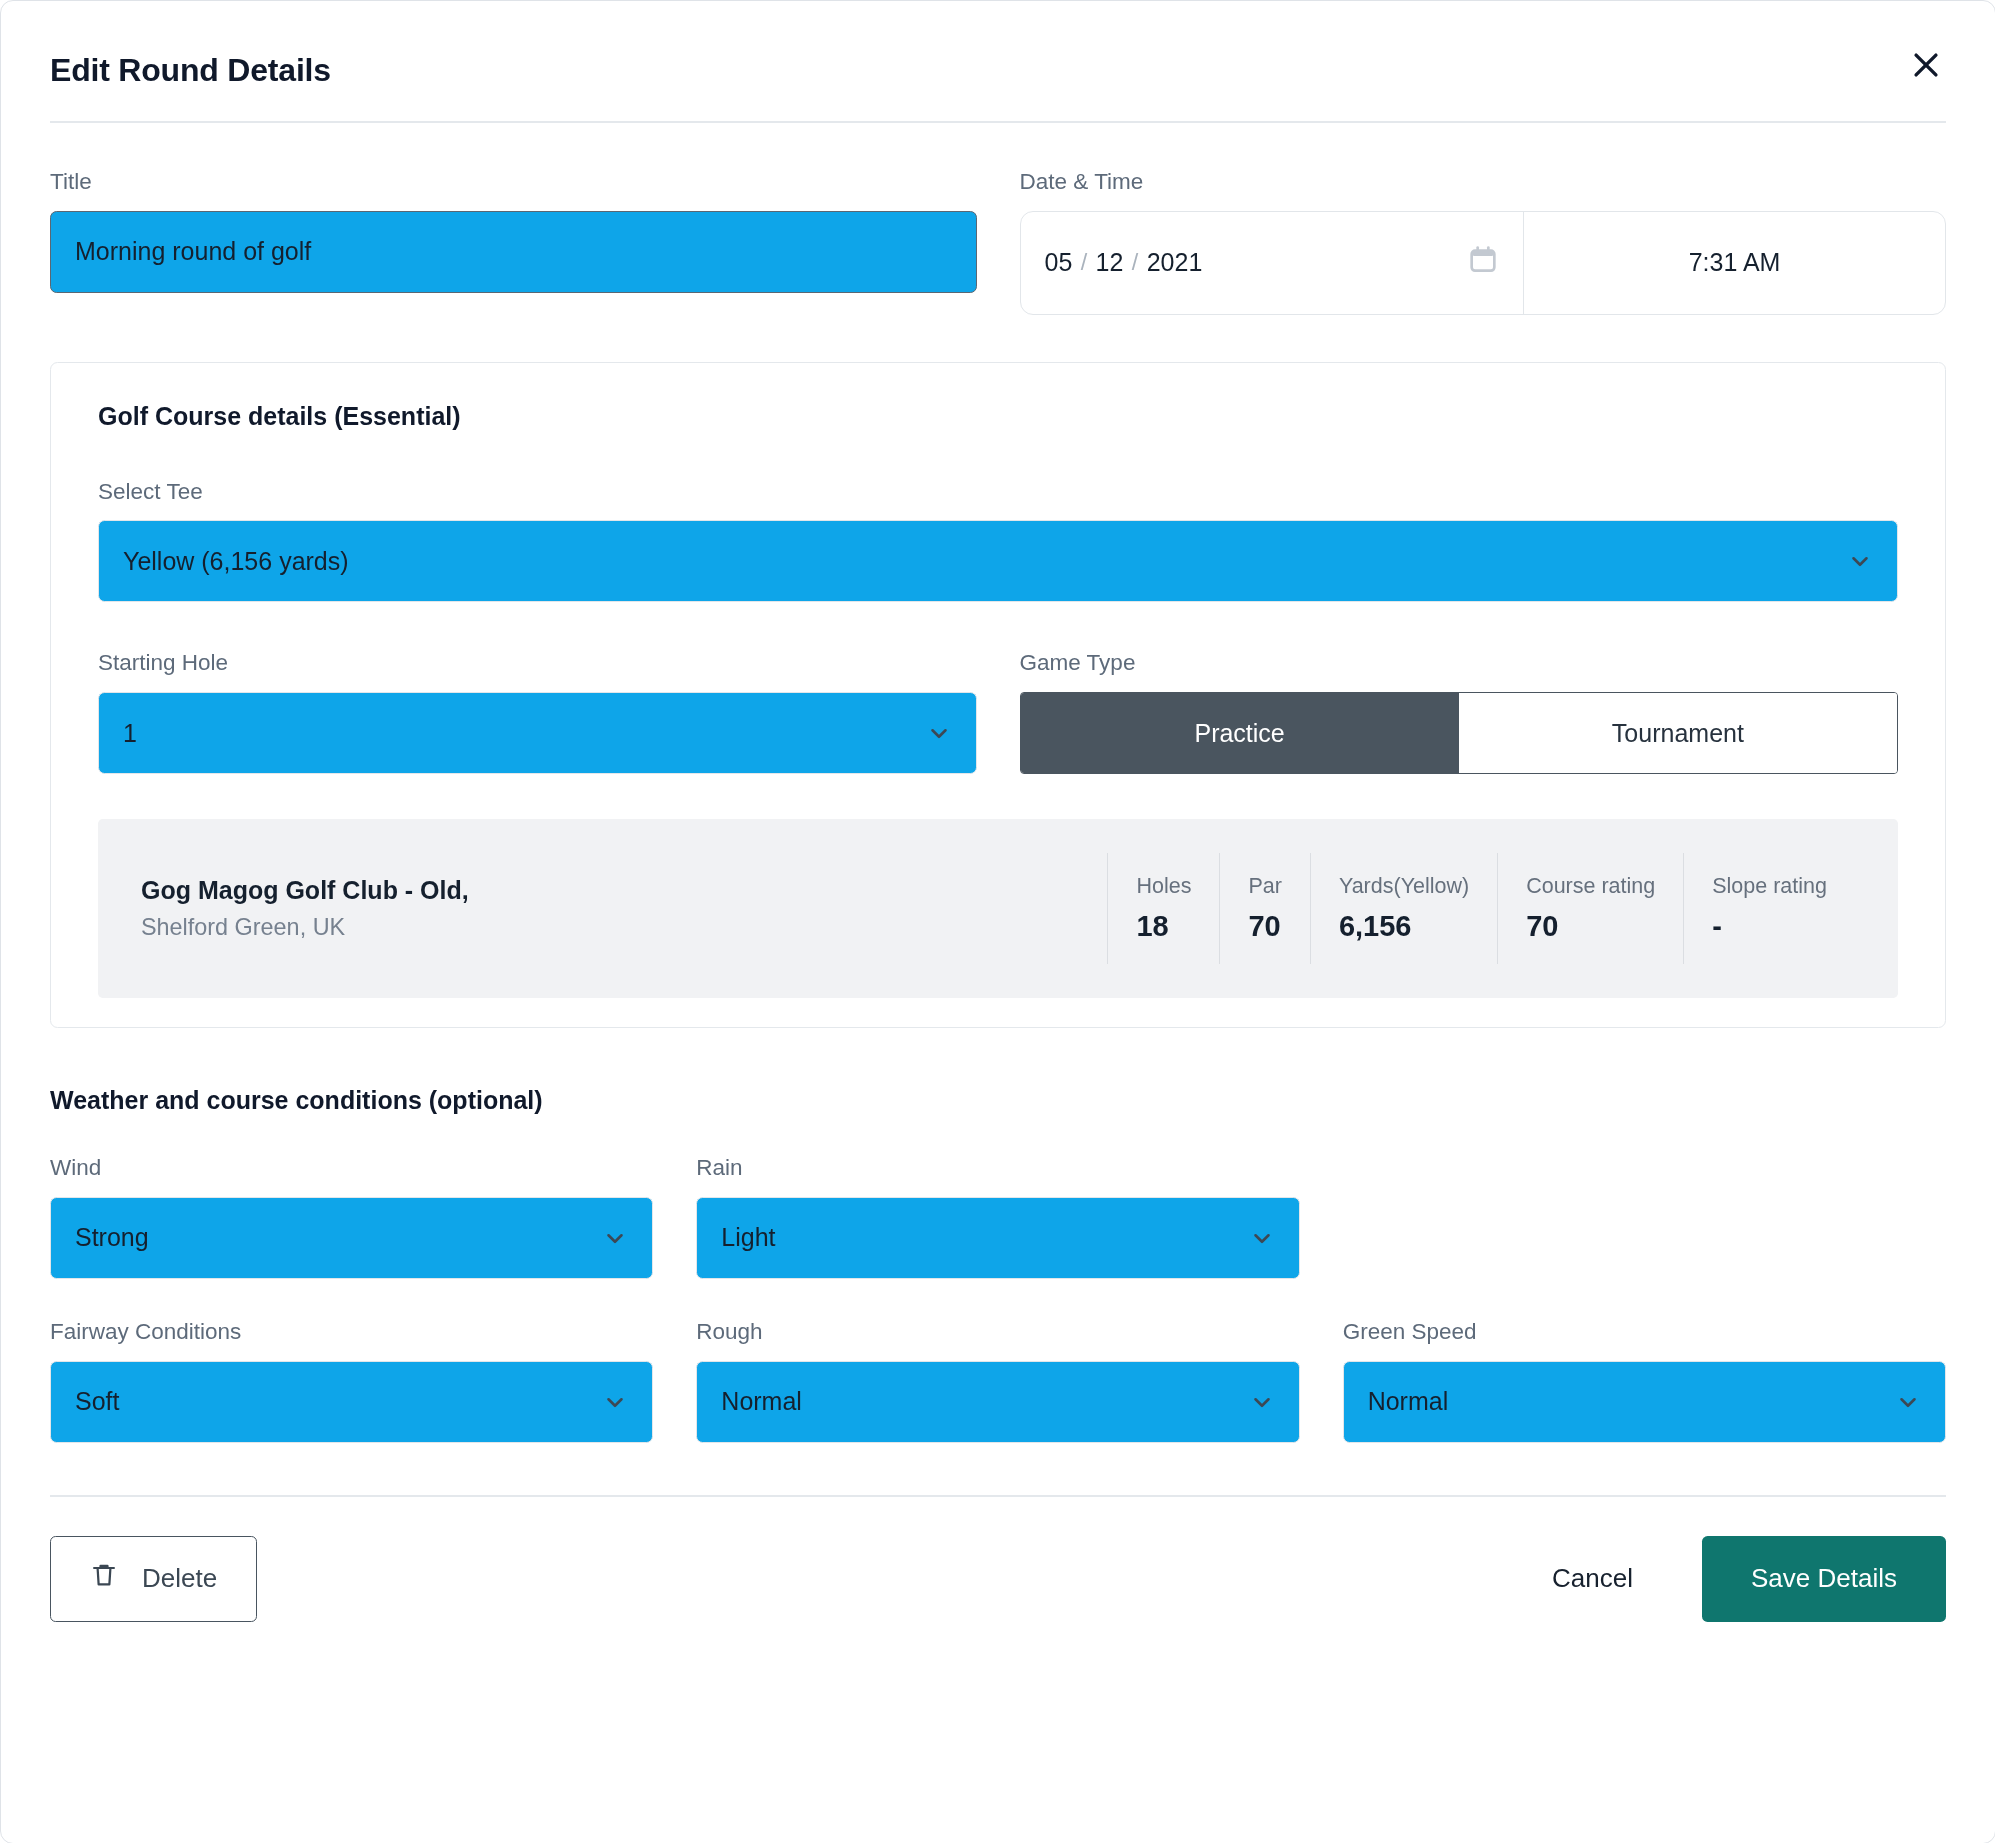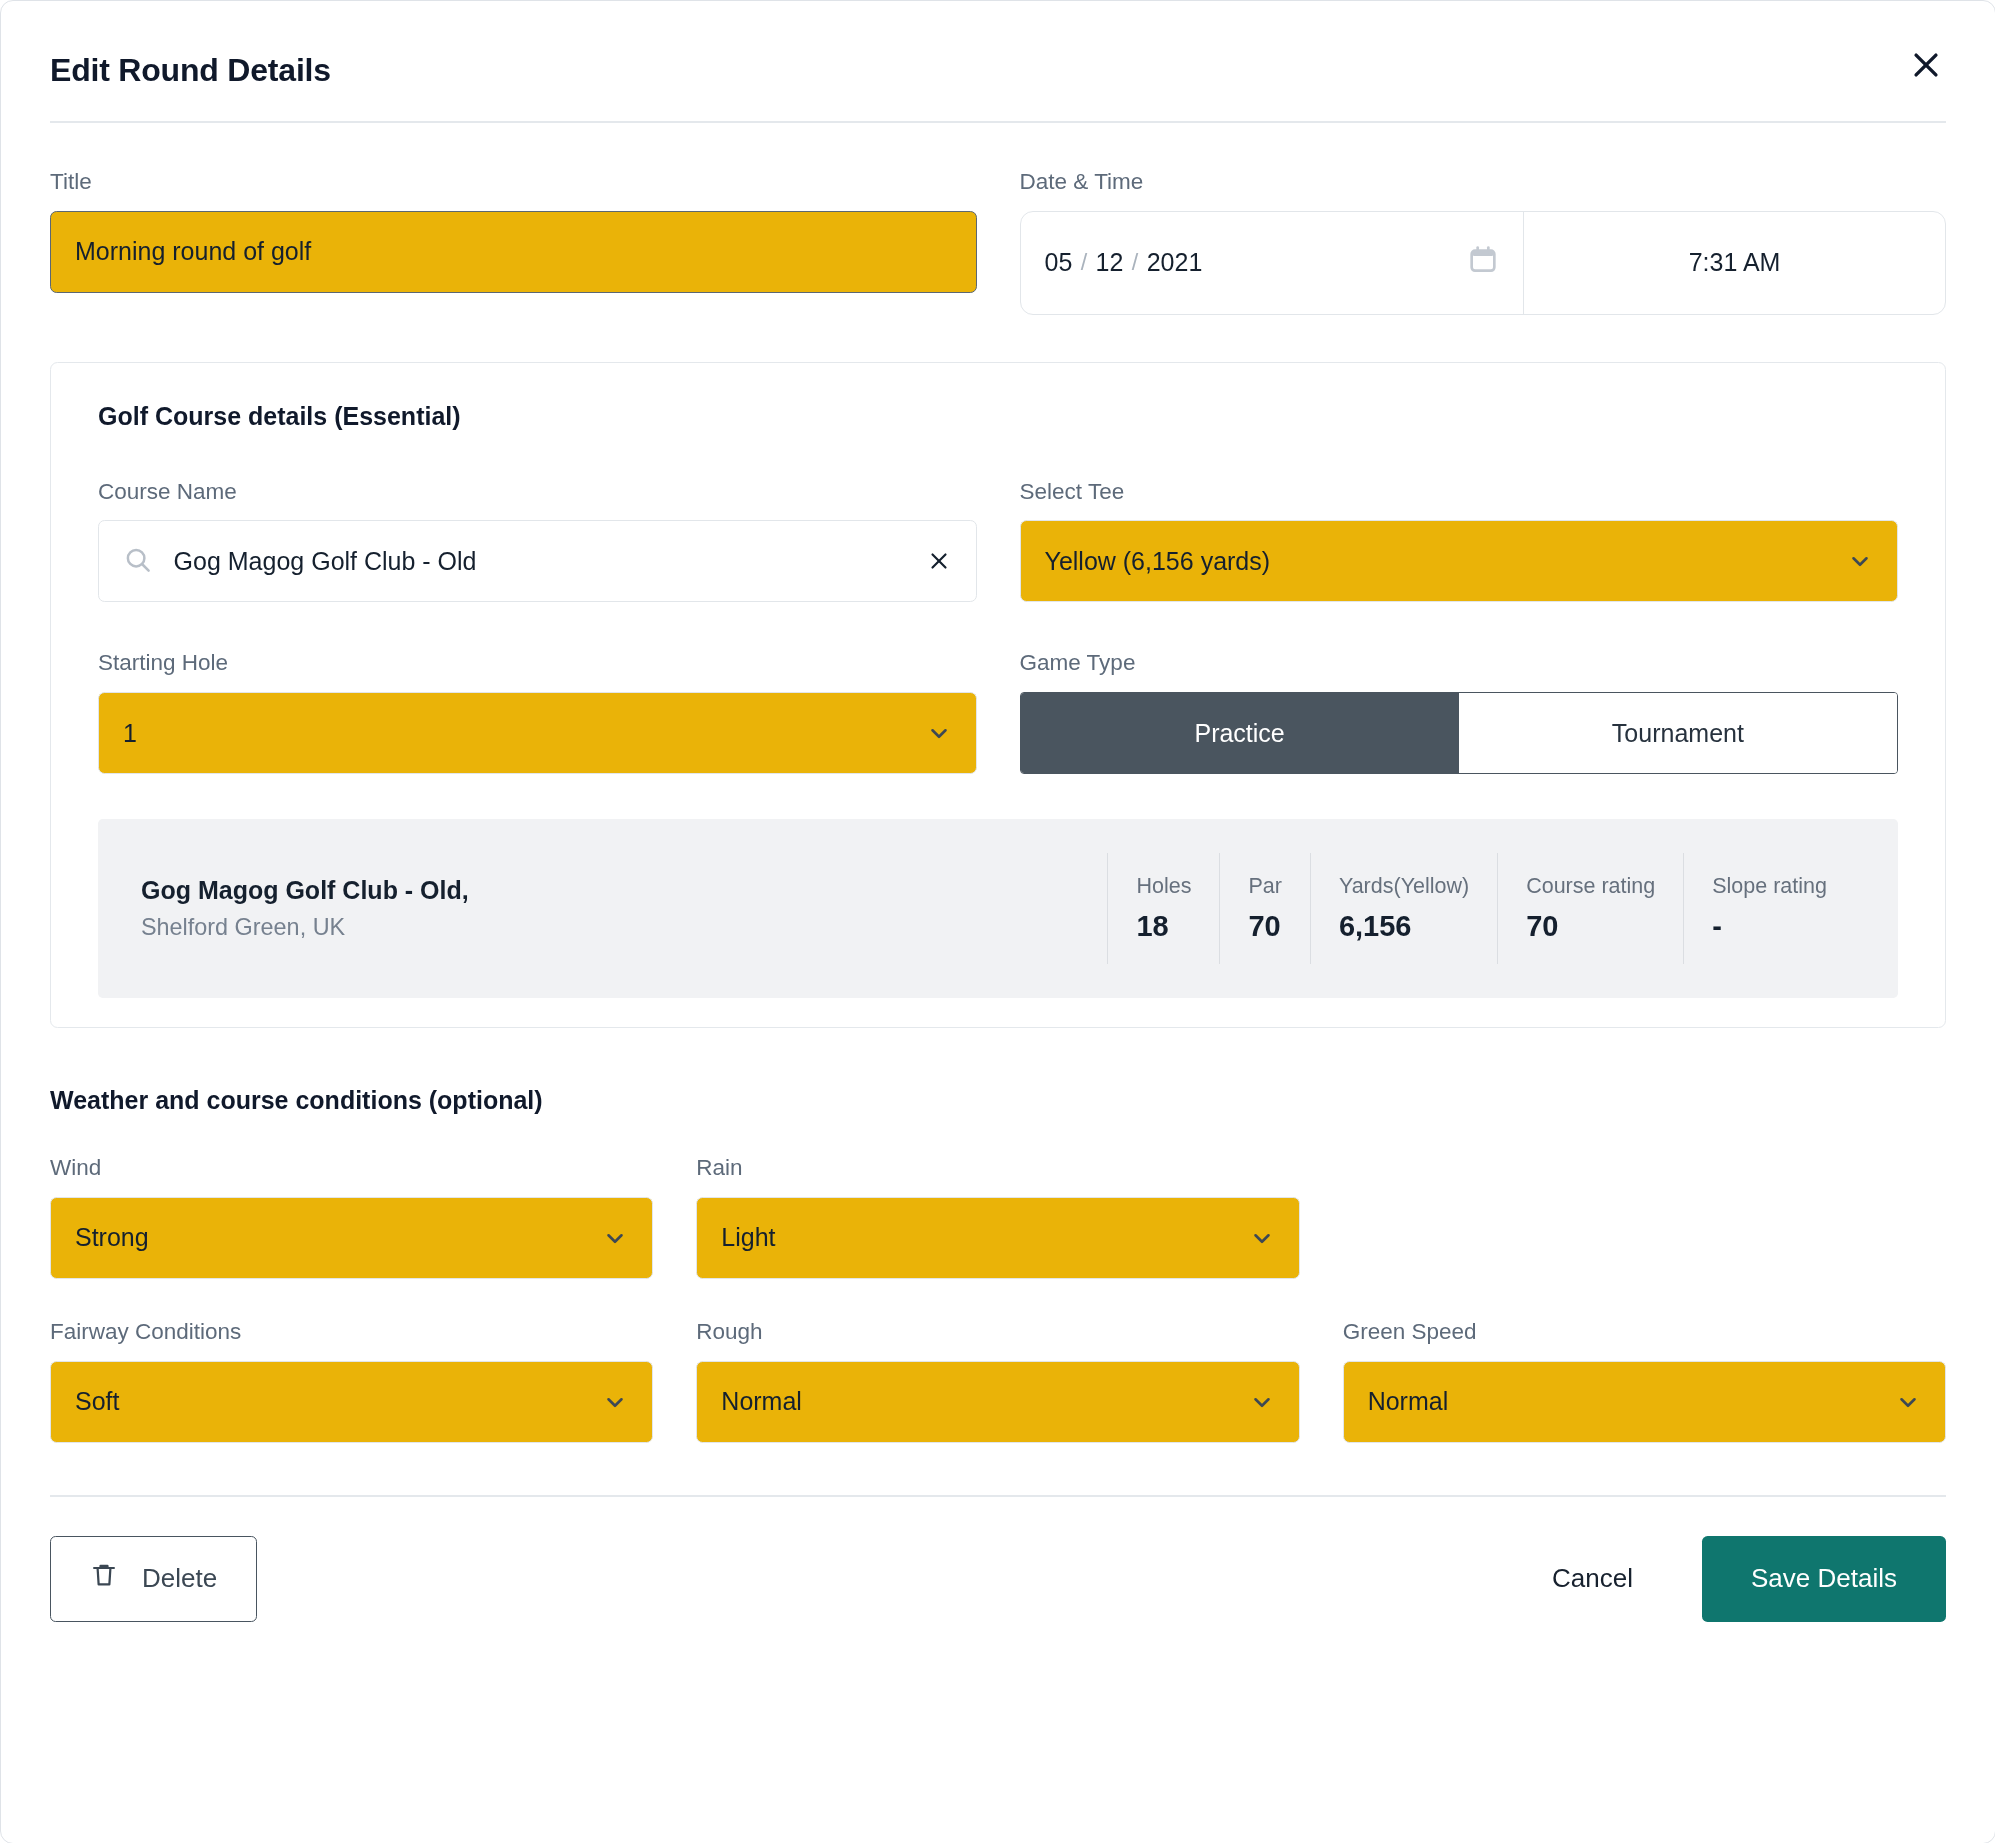--- a/index.html
+++ b/index.html
@@ -61,21 +61,21 @@
     color: #5d6a7a;
     margin-bottom: 16px;
     display: block;
     line-height: 1.1;
   }
   .control {
     box-sizing: border-box;
     height: 82px;
     border: 1.9px solid #e2e6ea;
     border-radius: 6.6px;
-    background: #eab308;
+    background: #0ea5e9;
     display: flex;
     align-items: center;
     padding: 0 24px;
     font-size: 25px;
     color: #15202e;
   }
   .control.focused { border-color: #5b6773; }
   .control .value { flex: 1; }
   .chev {
     width: 26px;
@@ -346,38 +346,20 @@
           <span>7:31 AM</span>
         </div>
       </div>
     </div>
   </div>
 
   <div class="essential-card">
     <h2 class="card-heading">Golf Course details (Essential)</h2>
 
     <div class="card-row">
-      <div class="card-col">
-        <span class="field-label">Course Name</span>
-        <div class="search-control">
-          <span class="s-icon">
-            <svg width="30" height="30" viewBox="0 0 24 24" fill="none" stroke="#b8bfc8" stroke-width="2" stroke-linecap="round">
-              <circle cx="10.5" cy="10.5" r="6.6"></circle>
-              <line x1="15.4" y1="15.4" x2="20.5" y2="20.5"></line>
-            </svg>
-          </span>
-          <span class="s-text">Gog Magog Golf Club - Old</span>
-          <span class="clear-x">
-            <svg width="26" height="26" viewBox="0 0 24 24" fill="none" stroke="#15202e" stroke-width="2" stroke-linecap="round">
-              <line x1="6" y1="6" x2="18" y2="18"></line>
-              <line x1="18" y1="6" x2="6" y2="18"></line>
-            </svg>
-          </span>
-        </div>
-      </div>
 
       <div class="card-col">
         <span class="field-label">Select Tee</span>
         <div class="control">
           <span class="value">Yellow (6,156 yards)</span>
           <span class="chev">
             <svg width="26" height="26" viewBox="0 0 24 24" fill="none" stroke="#3d4854" stroke-width="2.4" stroke-linecap="round" stroke-linejoin="round">
               <polyline points="6 9.5 12 15.5 18 9.5"></polyline>
             </svg>
           </span>

